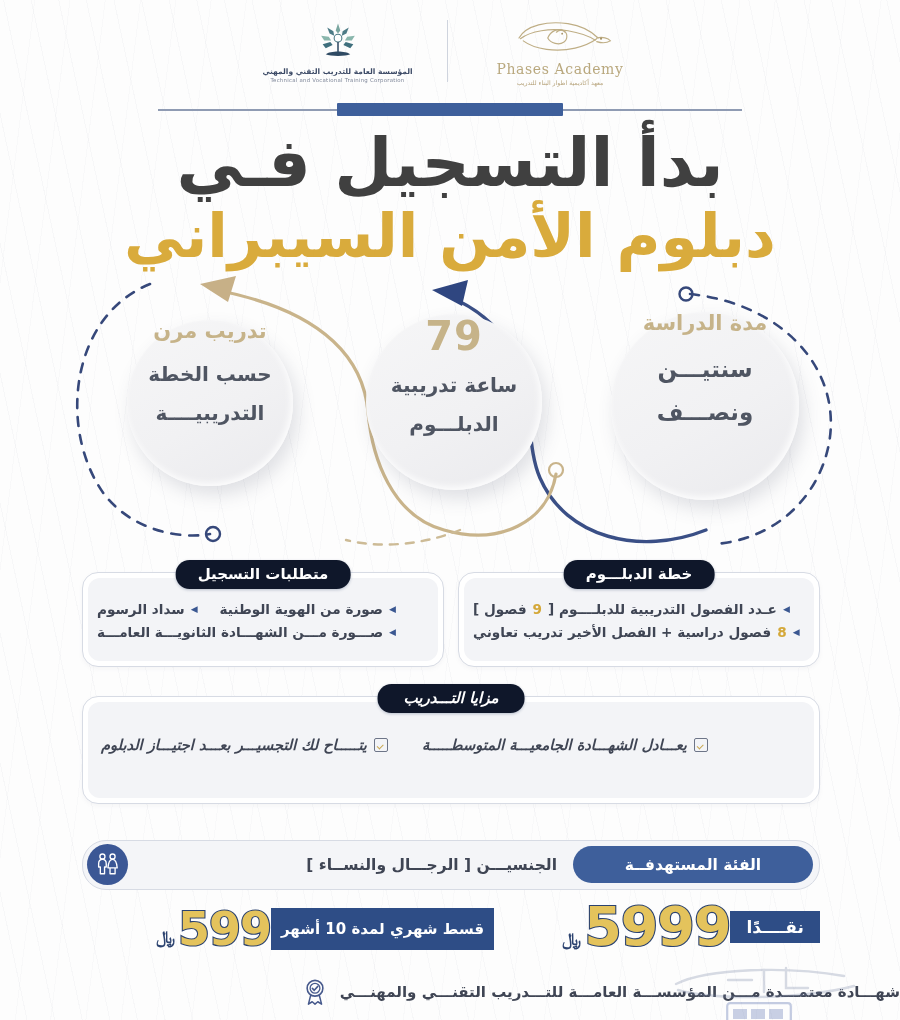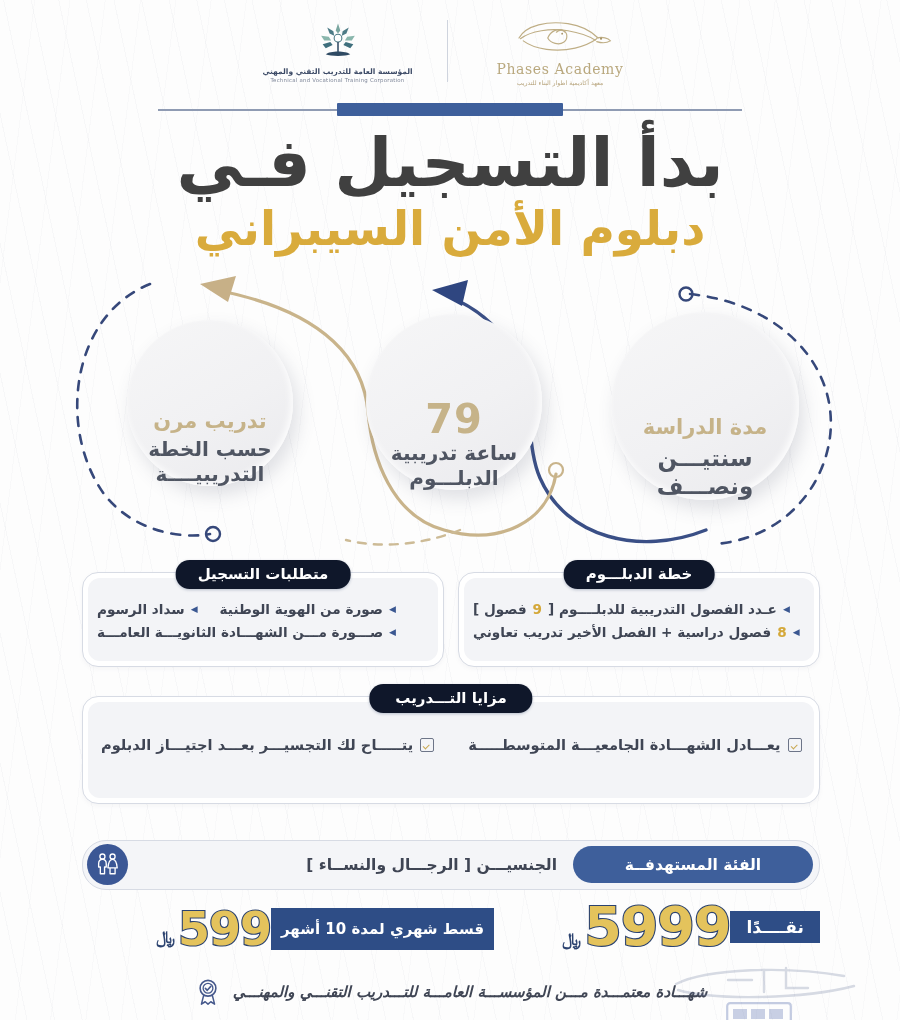--- a/index.html
+++ b/index.html
@@ -42,31 +42,32 @@
   .rule-thin{position:absolute;top:6px;left:158px;right:158px;height:1.6px;background:#8f9bb3;}
   .rule-thick{position:absolute;top:0px;left:50%;transform:translateX(-50%);width:226px;height:13px;background:#3e5f9b;border-radius:1px;}
 
   
   .title-wrap{position:absolute;top:128px;left:0;right:0;text-align:center;}
   .title-1{
     font-size:67px;font-weight:bold;color:#404040;line-height:1.06;
     letter-spacing:-.5px;
   }
   .title-2{
-    font-size:47px;font-weight:bold;color:#d9ab3c;line-height:1.12;margin-top:4px;
+    font-size:60px;font-weight:bold;color:#d9ab3c;line-height:1.12;margin-top:4px;
   }
 
   
   .circles{position:absolute;top:272px;left:0;right:0;height:290px;}
   .circ{
     position:absolute;border-radius:50%;
     background:linear-gradient(150deg,#f6f6f7 0%,#f1f1f3 55%,#eaeaed 100%);
     box-shadow:5px 9px 18px rgba(80,85,105,.17), -2px -3px 7px rgba(255,255,255,.9) inset;
-    display:flex;flex-direction:column;align-items:center;justify-content:flex-end;
+    display:flex;flex-direction:column;align-items:center;justify-content:flex-start;
     text-align:center;
+    gap:15px;
   }
   .c-left{width:166px;height:166px;left:127px;top:48px;}
   .c-mid {width:176px;height:176px;left:366px;top:42px;}
   .c-right{width:188px;height:188px;left:611px;top:40px;}
   .c-head{color:#c6b389;font-weight:bold;line-height:1.1;}
   .c-left .c-head{font-size:21px;margin-bottom:4px;}
   .c-mid  .c-head{font-size:40px;margin-bottom:0px;letter-spacing:1px;}
   .c-right .c-head{font-size:21px;margin-bottom:5px;}
   .c-body{color:#4f5562;font-weight:bold;line-height:1.22;}
   .c-left .c-body{font-size:20px;}
@@ -82,21 +83,21 @@
     background:#ffffff;
     box-shadow:0 2px 4px rgba(120,125,140,.06);
   }
   .infobox-inner{
     position:absolute;inset:5px;border-radius:12px;
     background:#f3f4f7;
   }
   .box-req{left:82px;width:360px;height:93px;}
   .box-plan{left:458px;width:360px;height:93px;}
   .box-adv{left:82px;width:736px;height:106px;}
-  .boxadv-row{position:absolute;top:690px;left:0;right:0;height:124px;}
+  .boxadv-row{position:absolute;top:690px;left:0;right:0;height:124px;font-style:italic;}
 
   .badge{
     position:absolute;top:-13px;left:50%;transform:translateX(-50%);
     background:#0f172a;color:#ffffff;font-weight:bold;
     border-radius:14px;padding:5px 22px 6px;
     font-size:15px;white-space:nowrap;letter-spacing:.3px;
     box-shadow:0 1px 3px rgba(30,50,95,.28);
     z-index:3;
   }
   .box-adv .badge{font-size:15px;padding:5px 26px 6px;}
@@ -169,21 +170,21 @@
     padding:6px 16px;white-space:nowrap;letter-spacing:.5px;
   }
   .pg-cash{right:80px;top:0;}
   .pg-inst{right:406px;top:6px;}
   .pg-inst .price-num{font-size:46px;}
   .pg-inst .price-tag{font-size:15px;padding:12px 10px;}
 
   
   .footer{
     position:absolute;top:975px;left:0;right:0;height:34px;
-    display:flex;align-items:center;justify-content:center;gap:10px;font-style:italic;
+    display:flex;align-items:center;gap:10px;
   }
   .footer-text{font-size:15px;font-weight:bold;color:#3f4554;letter-spacing:.2px;white-space:nowrap;}
   
   .wm{position:absolute;pointer-events:none;opacity:.5;}
   .wm-logo{right:22px;top:958px;width:210px;height:44px;}
   .wm-box{right:108px;top:1002px;width:66px;height:24px;}
 </style>
 </head>
 <body>
 

